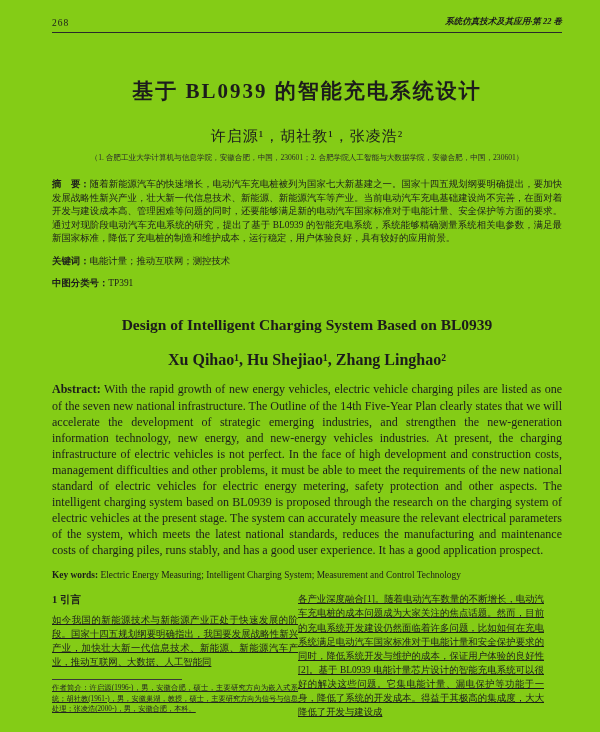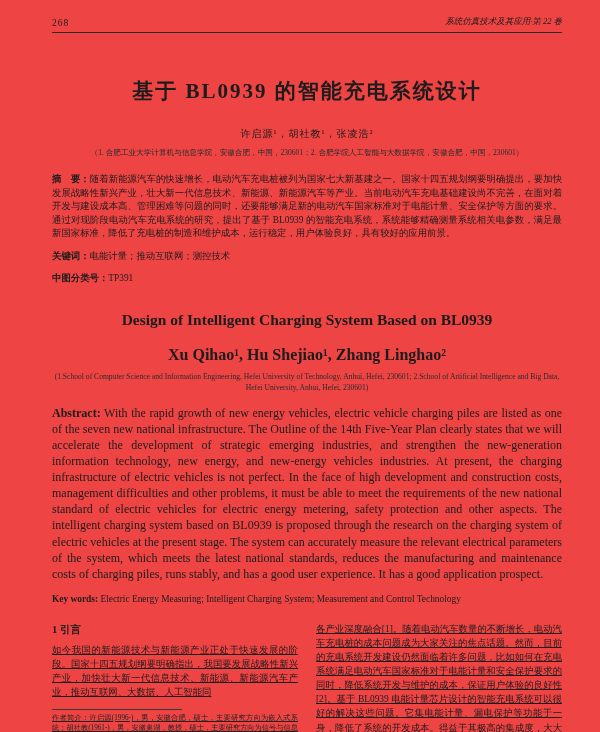--- a/index.html
+++ b/index.html
@@ -5,54 +5,54 @@
   html, body { margin: 0; padding: 0; }
   body {
     background: #cfcdc9;
     font-family: "Liberation Serif", "DejaVu Serif", serif;
   }
   .page {
     position: relative;
     width: 600px;
     height: 732px;
     margin: 0 auto;
-    background: #ef4444;
+    background: #84cc16;
     box-sizing: border-box;
     padding: 16px 38px 10px 52px;
     color: #1c1c1c;
     overflow: hidden;
   }
 
   
   .running-head {
     display: flex;
     justify-content: space-between;
     align-items: flex-end;
     font-size: 9.5px;
   }
   .running-head .pageno { font-weight: normal; letter-spacing: 1px; }
-  .running-head .journal { font-weight: normal; font-style: italic; font-size: 8.5px; }
+  .running-head .journal { font-weight: bold; font-style: italic; font-size: 8.5px; }
   .head-rule {
     border: none;
     border-top: 1.2px solid #2a2a2a;
     margin: 4px 0 0 0;
   }
 
   
   .zh-title {
     margin: 44px 0 0 0;
     text-align: center;
     font-size: 21px;
     font-weight: bold;
     letter-spacing: 2px;
   }
   .zh-authors {
     margin-top: 22px;
     text-align: center;
-    font-size: 10px;
+    font-size: 15px;
     letter-spacing: 1px;
   }
   .zh-affil {
     margin-top: 7px;
     text-align: center;
     font-size: 7.6px;
     color: #2b2b2b;
   }
   .zh-abstract {
     margin-top: 15px;
@@ -98,22 +98,21 @@
   }
   .en-abstract .label, .en-kw .label { font-weight: bold; }
   .en-kw {
     margin-top: 5px;
     font-size: 9.4px;
   }
 
   
   .body-cols {
     display: flex;
-    gap: 18px;
-    margin-top: 18px;
+    margin-top: 12px;
     font-size: 9.4px;
     line-height: 1.5;
     text-align: justify;
   }
   .col { width: calc(50% - 9px); display: flex; flex-direction: column; }
   .section-title {
     font-weight: bold;
     font-size: 10.5px;
     margin: 0 0 5px 0;
   }
@@ -161,21 +160,20 @@
   </p>
 
   <p class="clc-line">
     <span class="label">中图分类号：</span><span>TP391</span>
   </p>
 
   <h2 class="en-title">Design of Intelligent Charging System Based on BL0939</h2>
 
   <div class="en-authors">Xu Qihao¹,  Hu Shejiao¹,  Zhang Linghao²</div>
 
-  <div class="en-affil">(1.School of Computer Science and Information Engineering, Hefei University of Technology, Anhui, Hefei, 230601; 2.School of Artificial Intelligence and Big Data, Hefei University, Anhui, Hefei, 230601)</div>
 
   <p class="en-abstract">
     <span class="label">Abstract:</span>
     <span>With the rapid growth of new energy vehicles, electric vehicle charging piles are listed as one of the seven new national infrastructure. The Outline of the 14th Five-Year Plan clearly states that we will accelerate the development of strategic emerging industries, and strengthen the new-generation information technology, new energy, and new-energy vehicles industries. At present, the charging infrastructure of electric vehicles is not perfect. In the face of high development and construction costs, management difficulties and other problems, it must be able to meet the requirements of the new national standard of electric vehicles for electric energy metering, safety protection and other aspects. The intelligent charging system based on BL0939 is proposed through the research on the charging system of electric vehicles at the present stage. The system can accurately measure the relevant electrical parameters of the system, which meets the latest national standards, reduces the manufacturing and maintenance costs of charging piles, runs stably, and has a good user experience. It has a good application prospect.</span>
   </p>
 
   <p class="en-kw">
     <span class="label">Key words:</span>
     <span>Electric Energy Measuring;  Intelligent Charging System;  Measurement and Control Technology</span>
   </p>

